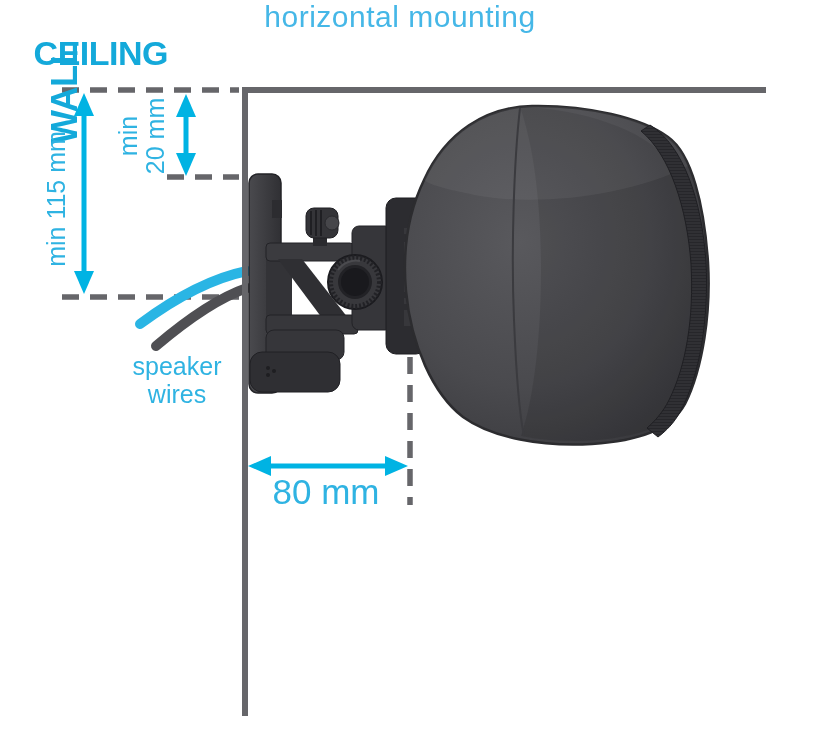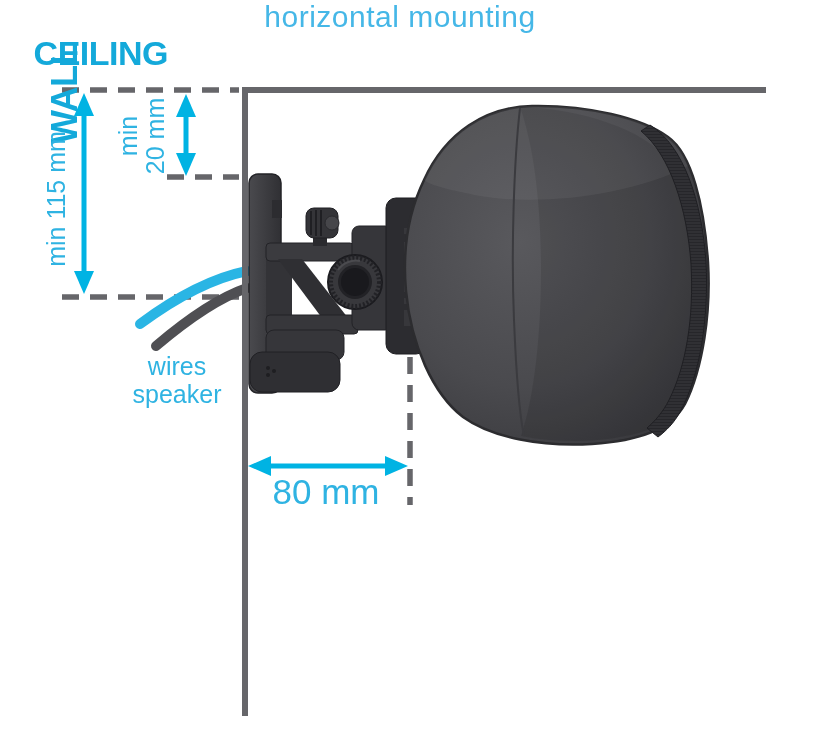--- a/index.html
+++ b/index.html
@@ -128,16 +128,16 @@
   <div class="title">horizontal mounting</div>
   <div class="ceiling">CEILING</div>
   <div class="wall">WALL</div>
   <div class="lbl dim115">min 115 mm</div>
   <div class="lbl dim20">
     <div>min</div>
     <div>20 mm</div>
   </div>
   <div class="lbl dim80">80 mm</div>
   <div class="lbl wires">
+    <div>speaker</div>
     <div>wires</div>
-    <div>speaker</div>
   </div>
 </div>
 
 </body></html>

